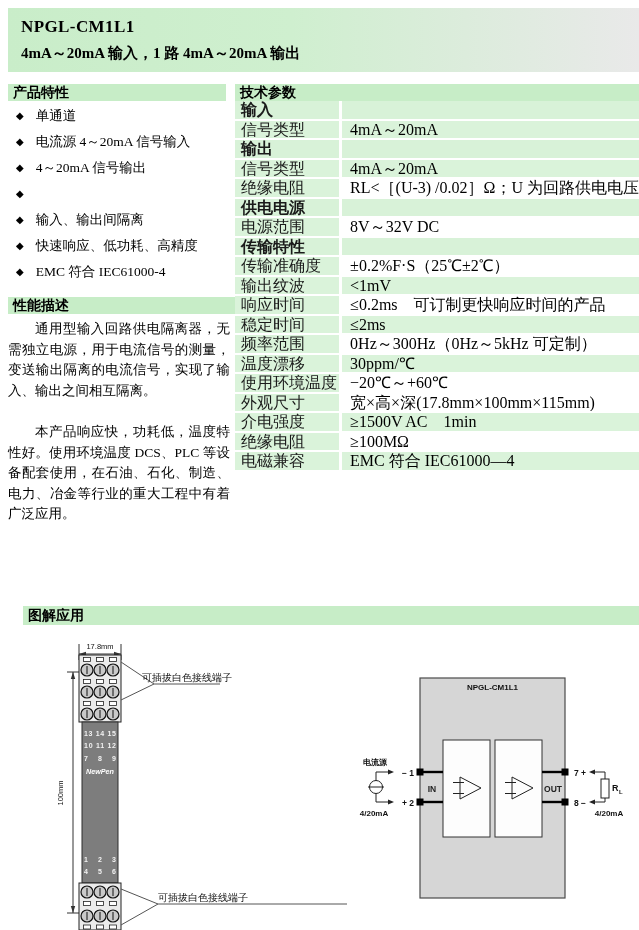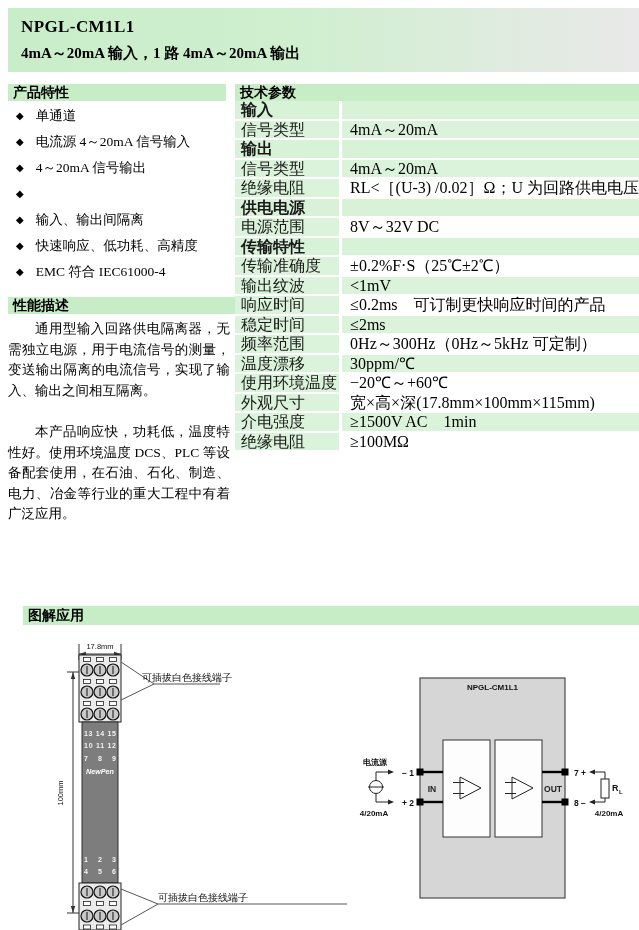--- a/index.html
+++ b/index.html
@@ -167,20 +167,24 @@
           <td class="val">宽×高×深(17.8mm×100mm×115mm)</td>
         </tr>
         <tr class="green">
           <td class="lbl">介电强度</td>
           <td class="val">≥1500V AC　1min</td>
         </tr>
         <tr class="white">
           <td class="lbl">绝缘电阻</td>
           <td class="val">≥100MΩ</td>
         </tr>
+        <tr class="green">
+          <td class="lbl">电磁兼容</td>
+          <td class="val">EMC 符合 IEC61000—4</td>
+        </tr>
       </tbody>
   </table>
 
   <svg id="module-svg" class="svg-abs" width="340" height="300" viewBox="0 0 340 300">
 
     <g>
       <line class="dim" x1="71" y1="14" x2="71" y2="30"></line>
       <line class="dim" x1="113" y1="14" x2="113" y2="30"></line>
       <line class="dim" x1="71" y1="24" x2="113" y2="24"></line>
       <polygon points="71,24 78,21.8 78,26.2" fill="#333"></polygon>

